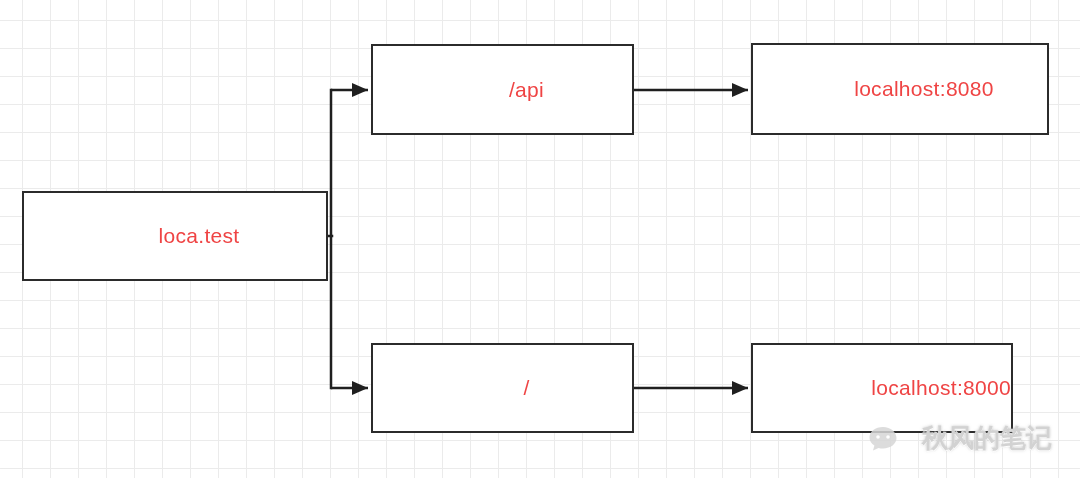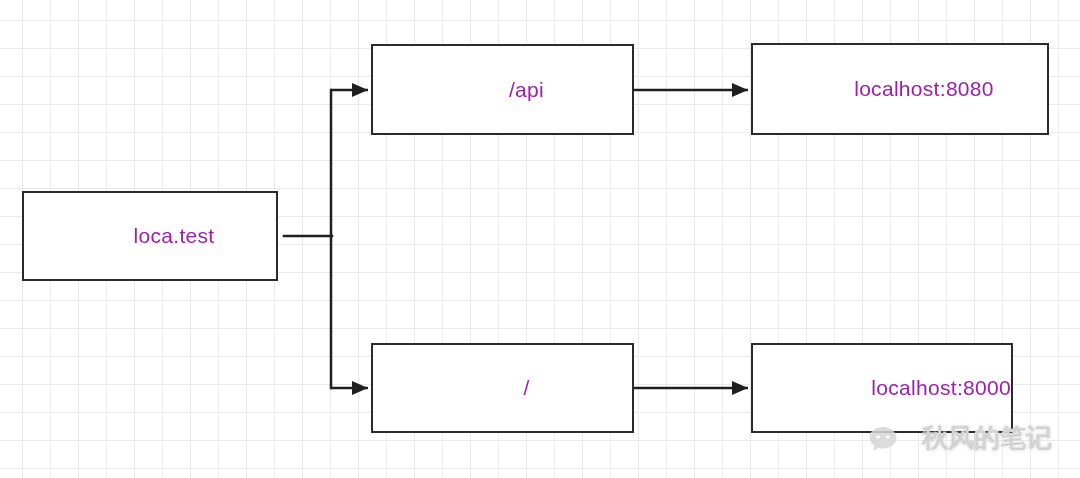--- a/index.html
+++ b/index.html
@@ -22,26 +22,26 @@
     background-position: -6px -8px;
   }
   .node {
     position: absolute;
     background: #ffffff;
     border: 2px solid #2b2b2b;
     display: flex;
     align-items: center;
     justify-content: center;
     font-size: 21px;
-    color: #a21caf;
+    color: #ef4444;
     letter-spacing: 0.3px;
     box-sizing: border-box;
     padding-left: 48px;
   }
-  .node-host      { left: 22px;  top: 191px; width: 256px; height: 90px; }
+  .node-host      { left: 22px;  top: 191px; width: 306px; height: 90px; }
   .node-api       { left: 371px; top: 44px;  width: 263px; height: 91px; }
   .node-root      { left: 371px; top: 343px; width: 263px; height: 90px; }
   .node-8080      { left: 751px; top: 43px;  width: 298px; height: 92px; }
   .node-8000      { left: 751px; top: 343px; width: 262px; height: 90px; justify-content: flex-end; }
   svg.edges {
     position: absolute;
     left: 0; top: 0;
     width: 1080px;
     height: 478px;
     pointer-events: none;

